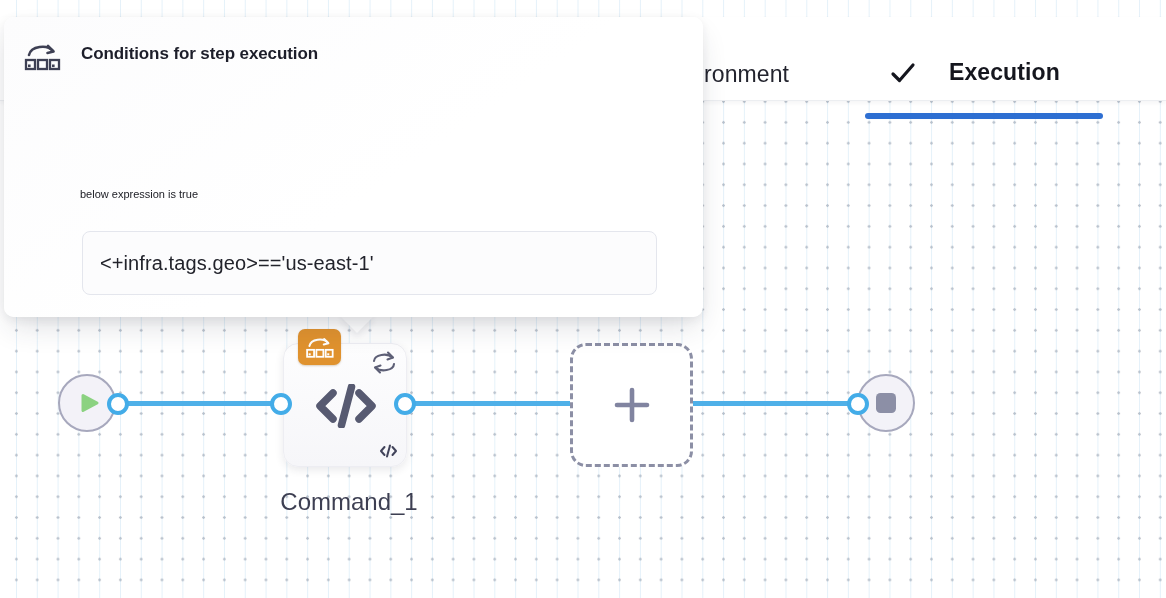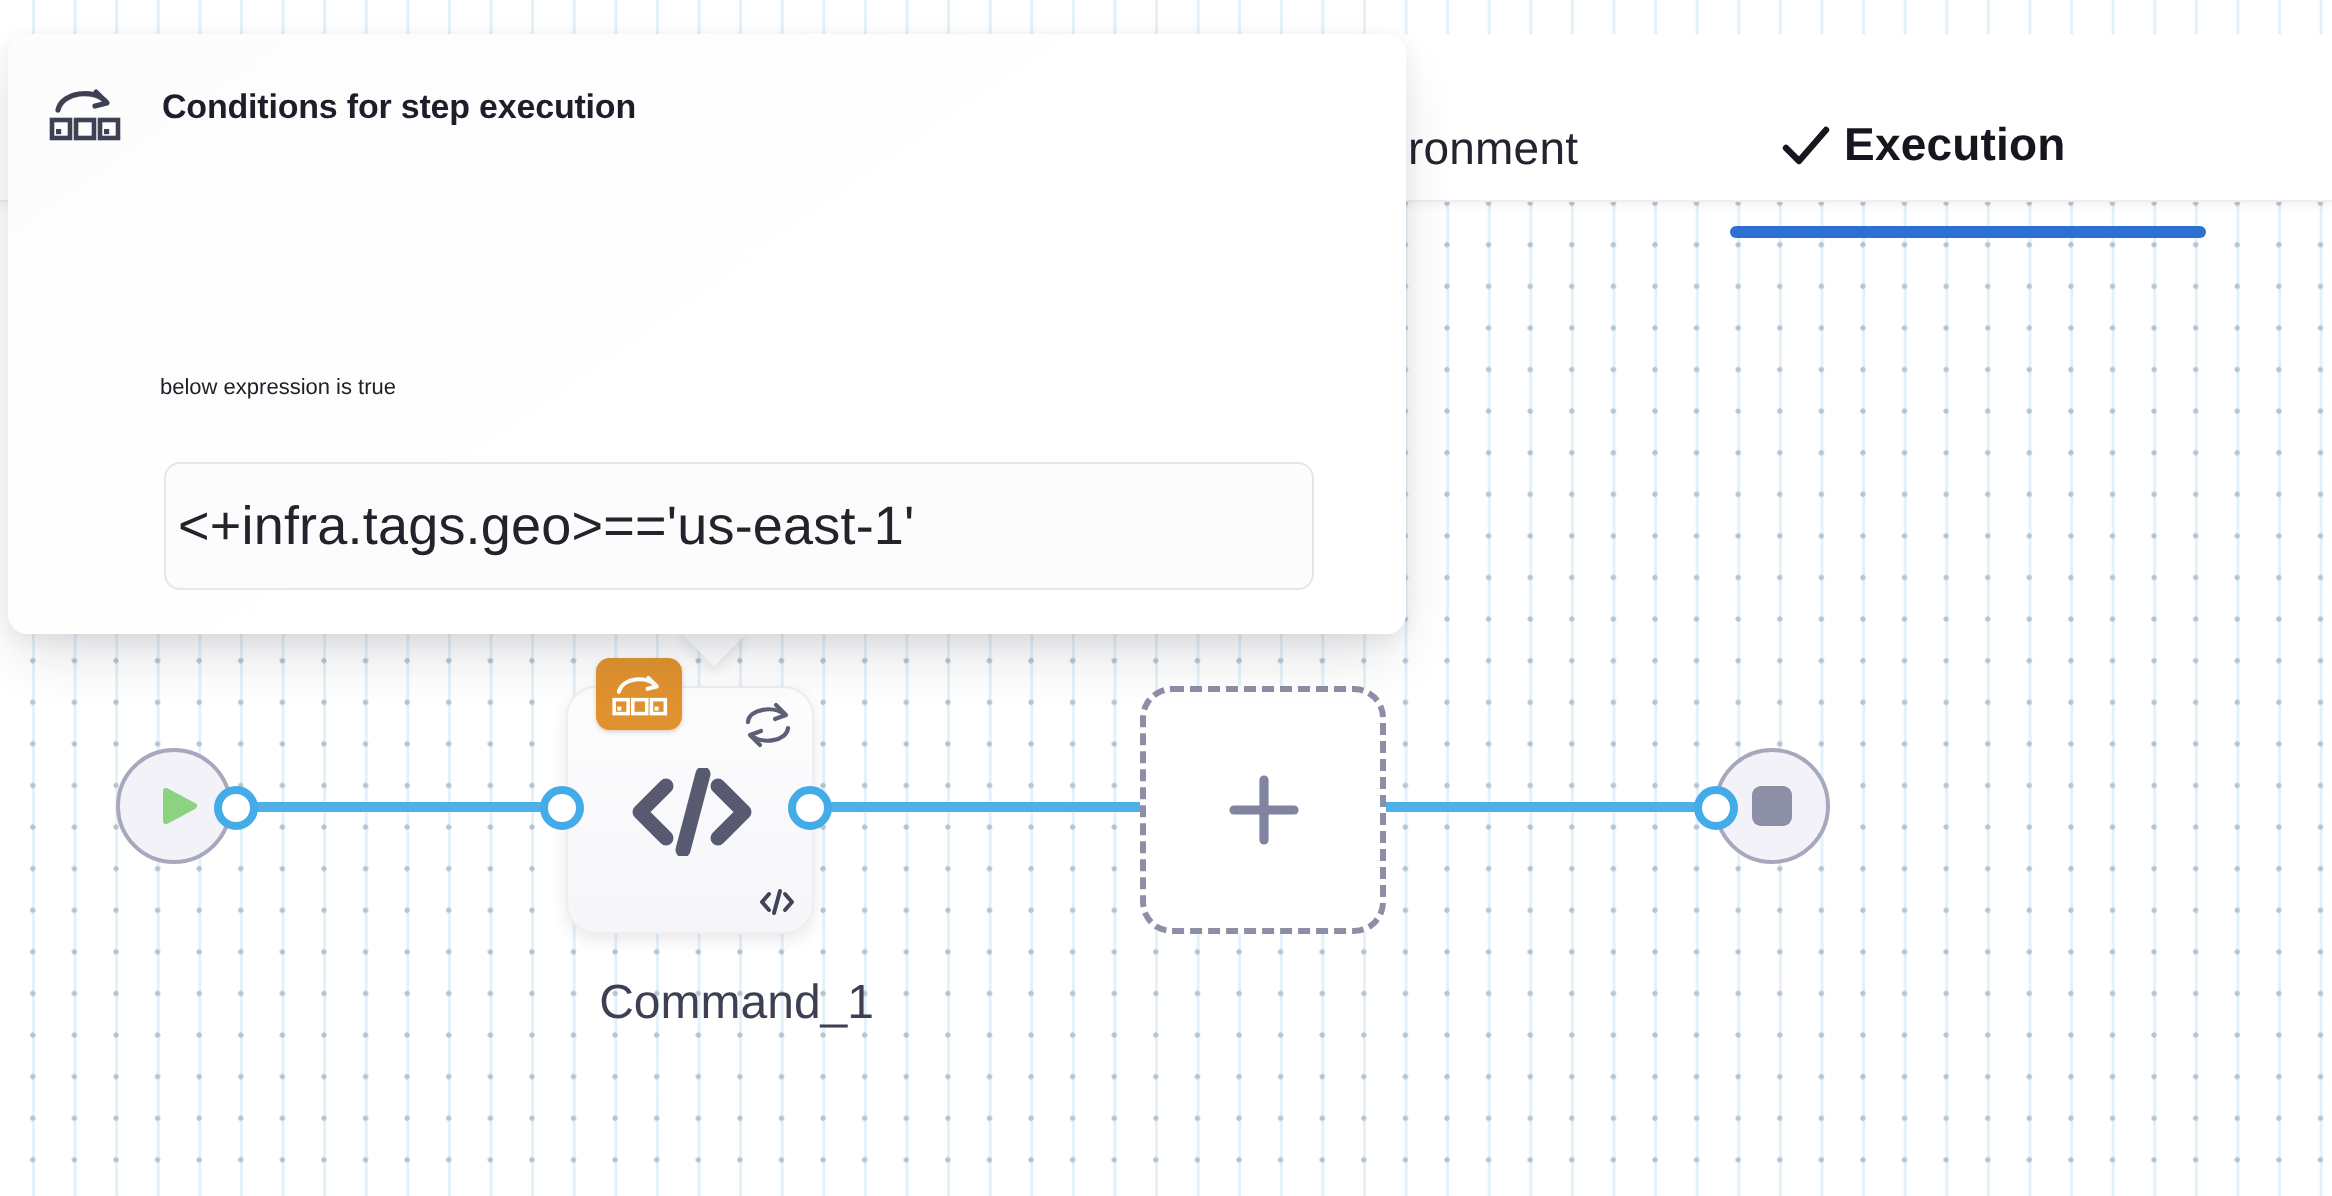--- a/index.html
+++ b/index.html
@@ -20,21 +20,21 @@
   .tabbar {
     position:absolute; left:0; right:0; top:17px; height:84px;
     background:#ffffff; border-bottom:1px solid #eceef1;
     box-shadow:0 2px 4px rgba(40,41,61,0.05);
   }
   .tab-env {
     position:absolute; left:704px; top:44px; font-size:23px; font-weight:400;
     color:#23242e; letter-spacing:0.1px; cursor:pointer;
   }
   .tab-exec {
-    position:absolute; left:890px; top:42px; display:flex; align-items:center; gap:6px;
+    position:absolute; left:890px; top:42px; display:flex; align-items:center; gap:33px;
     cursor:pointer;
   }
   .tab-exec .label { font-size:23px; font-weight:700; color:#15161e; letter-spacing:0.1px; }
   .tab-underline {
     position:absolute; left:865px; top:96px; width:238px; height:6px;
     border-radius:3px; background:#2e6fd2;
   }
 
   
   .edge { position:absolute; height:5px; background:#4fb0e8; border-radius:2px; }
@@ -60,21 +60,21 @@
     position:absolute; left:298px; top:329px; width:43px; height:36px;
     border-radius:7px; background:#e0922e; box-shadow:0 1px 2px rgba(120,70,0,0.25);
     display:flex; align-items:center; justify-content:center; cursor:pointer;
   }
   .add-box {
     position:absolute; left:570px; top:343px; width:123px; height:124px;
     border-radius:16px; border:3px dashed #8c8fa5; background:#ffffff;
     display:flex; align-items:center; justify-content:center; cursor:pointer;
   }
   .node-label { position:absolute; top:488px; width:200px; text-align:center; font-size:24px; }
-  .label-command { left:237px; color:#3d3f52;text-align:right; }
+  .label-command { left:249px; color:#3d3f52; }
   .label-add { left:531px; color:#6e7187; }
 
   
   .popover {
     position:absolute; left:4px; top:17px; width:699px; height:300px;
     background:linear-gradient(145deg,#fcfcfd 0%,#ffffff 55%);
     border-radius:10px;
     box-shadow:0 14px 30px -6px rgba(40,41,61,0.16), 0 3px 10px rgba(40,41,61,0.07);
   }
   .pop-caret {
@@ -92,21 +92,21 @@
     position:absolute; left:86px; top:119px; width:566px; height:29px;
     background:#f2f1f6; border-radius:8px; display:flex; align-items:center;
   }
   .and-chip span { font-size:16px; font-weight:700; color:#25262e; margin-left:15px; letter-spacing:0.2px; }
   .expr-label { position:absolute; left:76px; top:171px; font-size:11px; color:#202128; }
   .code-box {
     position:absolute; left:78px; top:214px; width:575px; height:64px;
     background:#fcfcfd; border:1.5px solid #e4e6ed; border-radius:8px;
     display:flex; align-items:center;
   }
-  .code-box span { font-size:27px; color:#22232b; margin-left:6px; letter-spacing:0.1px; }
+  .code-box span { font-size:20px; color:#22232b; margin-left:17px; letter-spacing:0.1px; }
 
   svg { display:block; }
 </style>
 </head>
 <body>
 
 <div class="stage">
 
   <div class="tabbar">
     <div class="tab-env">ronment</div>

